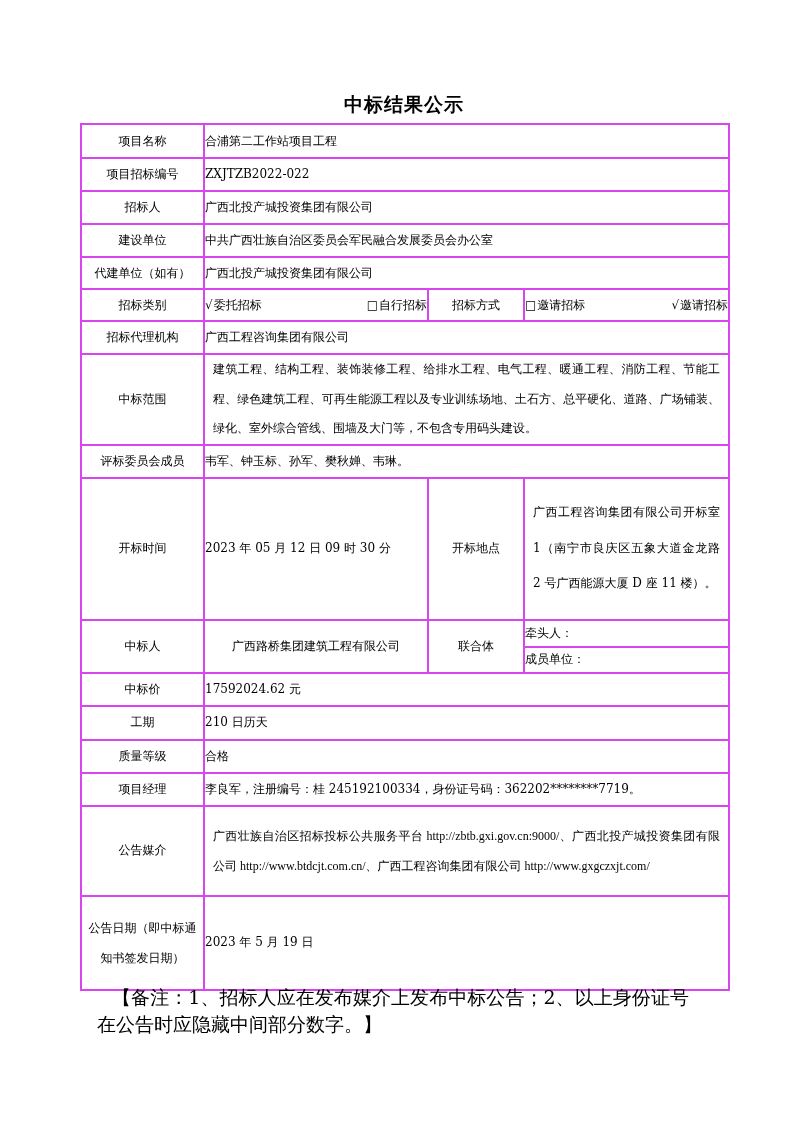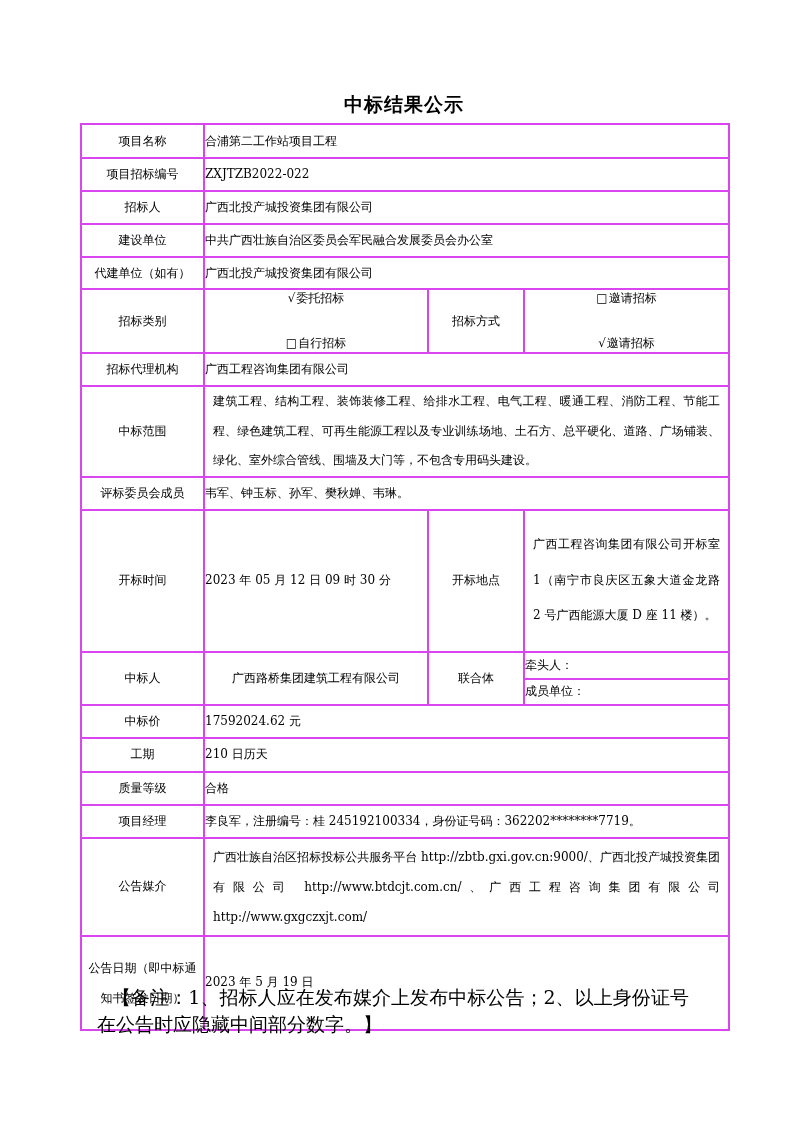--- a/index.html
+++ b/index.html
@@ -19,25 +19,25 @@
     border-collapse:collapse; table-layout:fixed;
   }
   table.doc td {
     border:2px solid #d946ef; font-size:12px; vertical-align:middle;
     padding:0; overflow:hidden;
   }
   td.label { text-align:center; padding:1px 2px; line-height:1.55; }
   td.value { text-align:left; padding:1px 8px; line-height:1.55;margin-left:38px; }
   td.value.tall3  { line-height:29.5px; text-align:justify; padding:0 8px; }
   td.value.place  { line-height:35.4px; text-align:justify; padding:0 8px; vertical-align:middle; }
-  td.value.media3 { line-height:30px;   text-align:justify; padding:3px 8px; }
+  td.value.media3 { line-height:30px;   text-align:justify; padding:3px 8px;font-family:Liberation Serif, serif; }
   td.label.wrap2  { line-height:30px; padding:16px 1px; }
   td.winner-name  { text-align:center; padding:1px 4px; }
   td.sub { padding:1px 6px; }
-  .options-inner { display:flex; justify-content:space-between; align-items:center; gap:28px;flex-direction:column; }
+  .options-inner { display:flex; justify-content:space-between; align-items:center; gap:28px; }
   .opt { white-space:nowrap; }
   .opt .mark { margin-right:1px; }
   .footer-note {
     position:absolute; left:97px; top:984px; width:592px; margin:0;
     font-size:19px; line-height:27px; text-indent:15px; text-align:justify;
   }
 </style>
 </head>
 <body>
 

